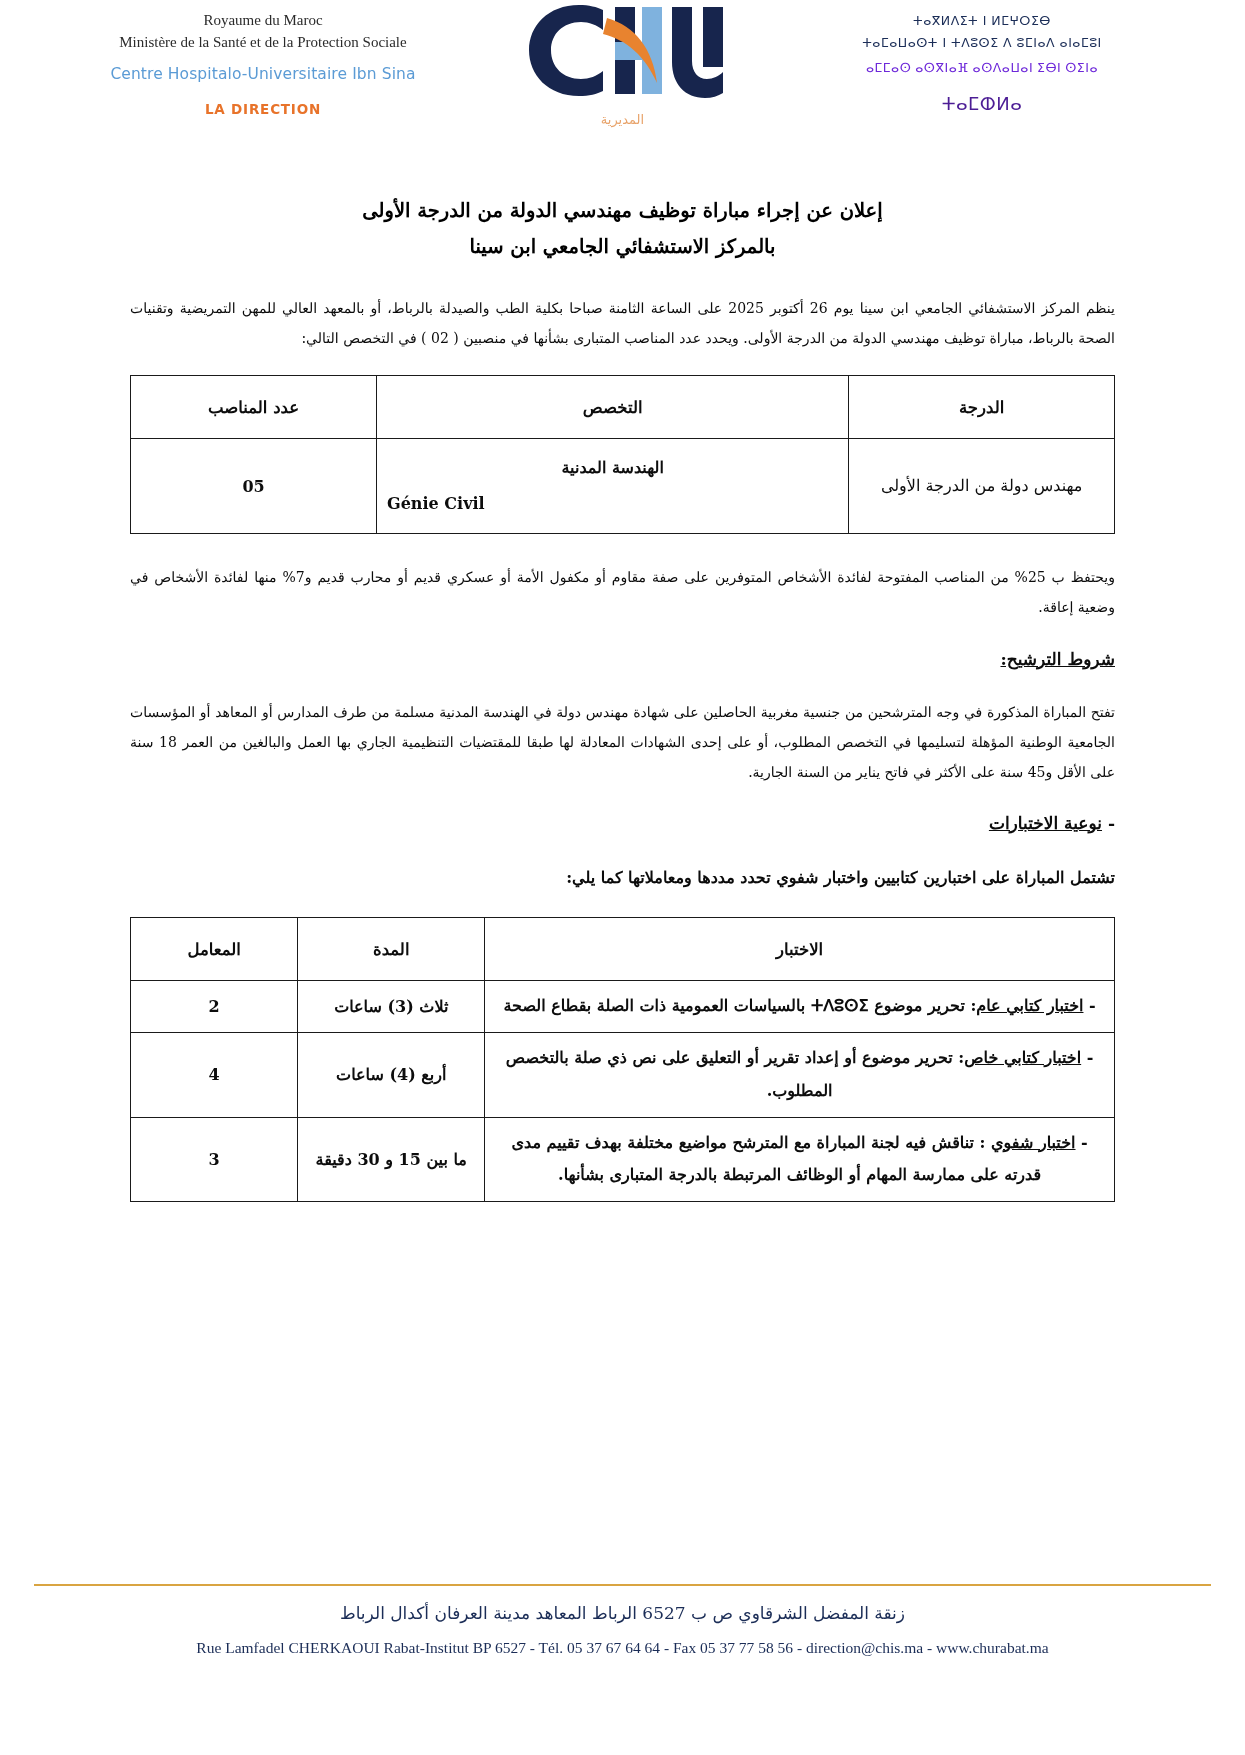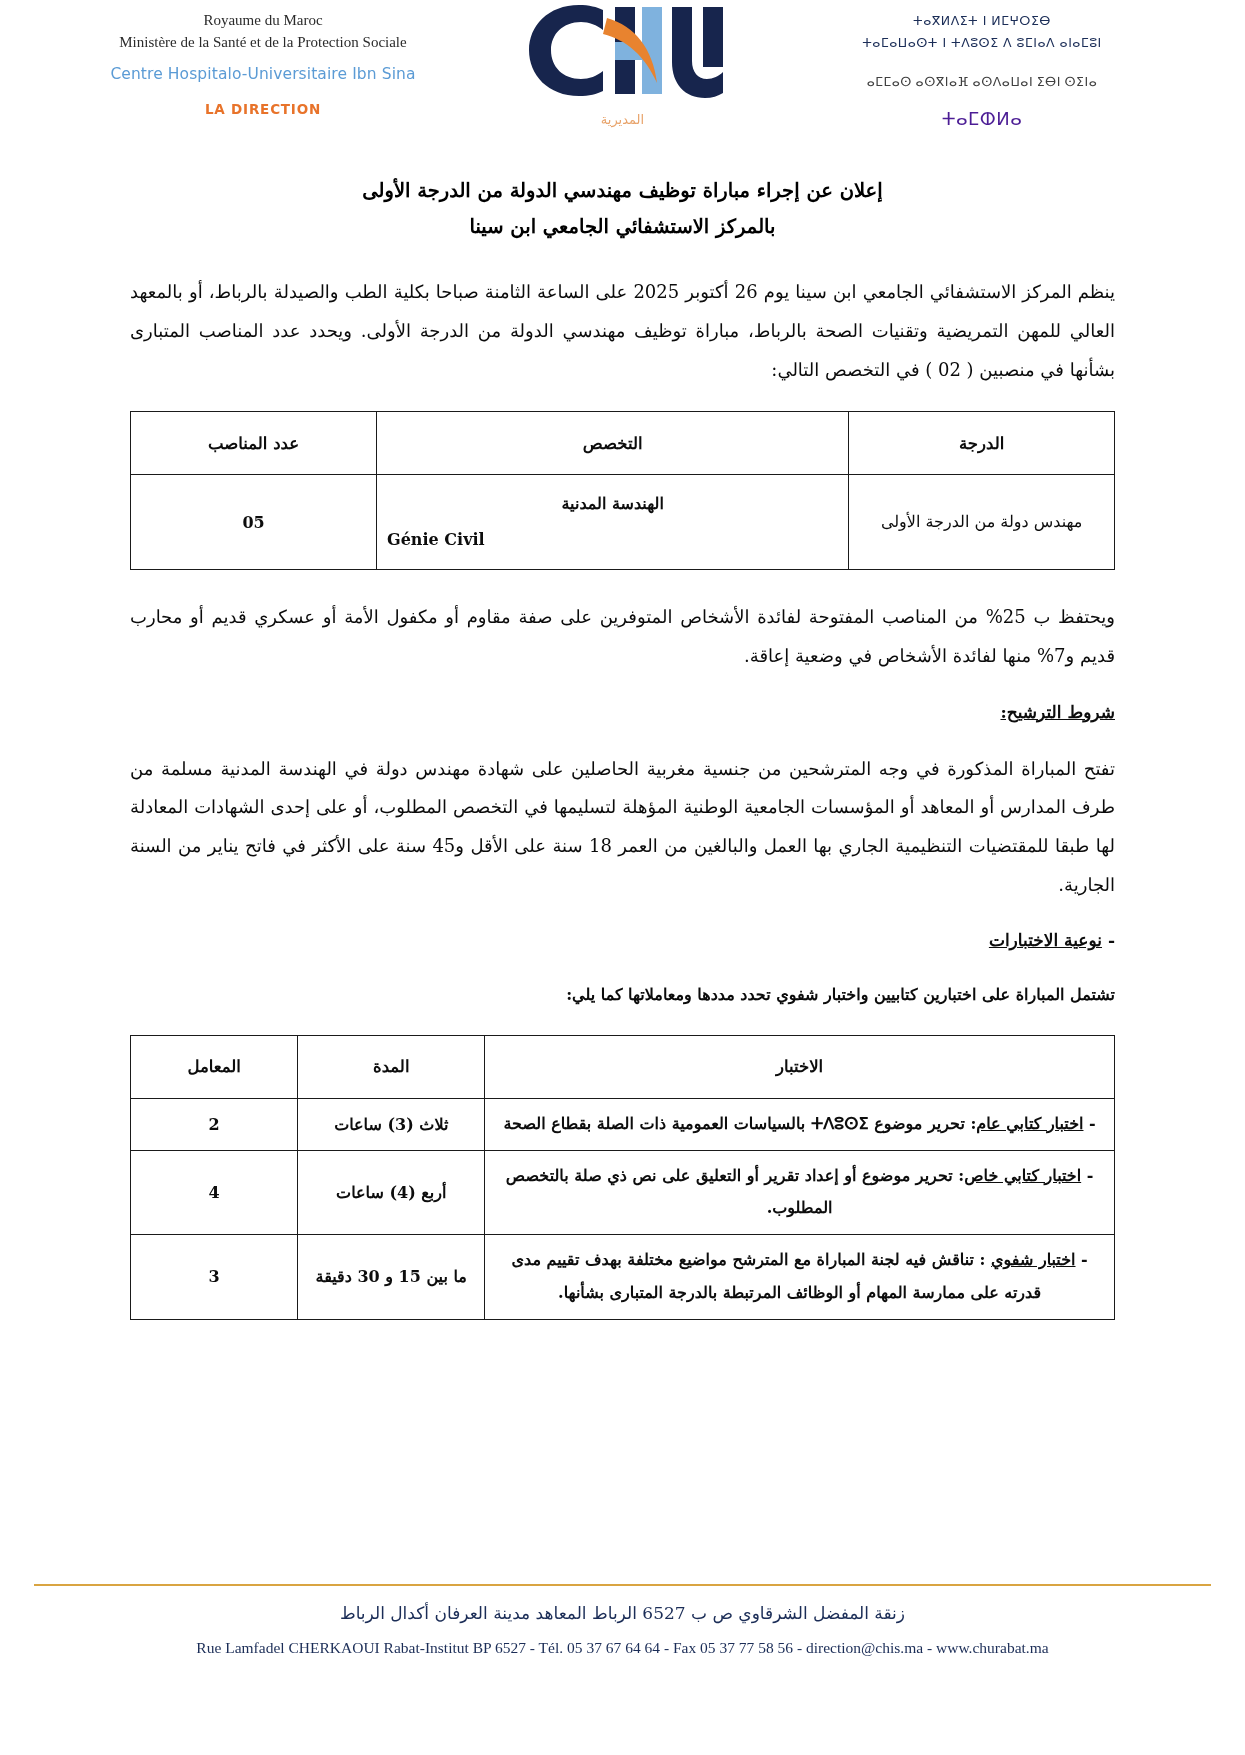--- a/index.html
+++ b/index.html
@@ -99,24 +99,24 @@
     letter-spacing: 0.8px;
   }
   .hdr-tif-line {
     font-family: "DejaVu Sans", "Liberation Sans", sans-serif;
     font-size: 12.5px;
     color: #1b2d57;
     line-height: 1.75;
     letter-spacing: 0.5px;
   }
   .hdr-tif-blue {
-    font-family: Liberation Serif, serif;
+    font-family: Liberation Sans, sans-serif;
     font-size: 12.5px;
-    color: #404040;
-    margin-top: 20px;
+    color: #6d28d9;
+    margin-top: 6px;
     letter-spacing: 0.5px;
   }
   .hdr-tif-orange {
     font-family: "DejaVu Sans", "Liberation Sans", sans-serif;
     font-size: 18px;
     color: #4c1d95;
     margin-top: 18px;
     letter-spacing: 0.5px;
   }
 
@@ -136,32 +136,32 @@
 
   
   .doc-title {
     direction: rtl;
     text-align: center;
     font-family: "DejaVu Serif", "Liberation Serif", serif;
     font-weight: bold;
     font-size: 19.5px;
     color: #000;
     line-height: 1.85;
-    margin-top: 24px;
+    margin-top: 44px;
   }
 
   
   .content {
     direction: rtl;
     padding: 0 130px 0 130px;
     box-sizing: border-box;
   }
   .para {
     font-family: "DejaVu Serif", "Liberation Serif", serif;
-    font-size: 18px;
+    font-size: 14px;
     color: #0b0b0b;
     line-height: 2.15;
     text-align: justify;
     text-align-last: right;
     margin-top: 28px;
   }
   .para.boldish {
     font-weight: bold;
     font-size: 16px;
   }

